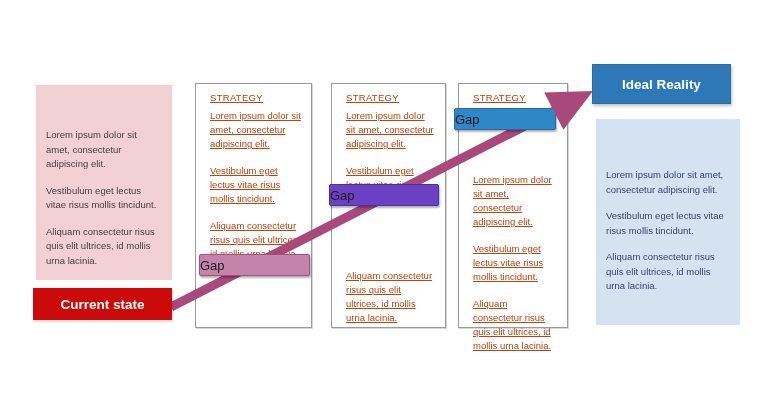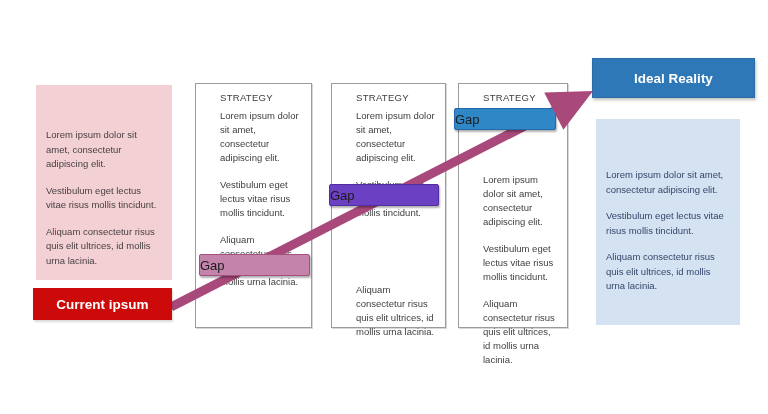--- a/index.html
+++ b/index.html
@@ -34,34 +34,35 @@
     display: flex; align-items: center; justify-content: center;
     color: #ffffff; font-weight: bold; font-size: 13.5px;
     z-index: 5;
   }
   .current-state {
     left: 33px; top: 288px; width: 139px; height: 32px;
     background: #cc0a0a;
     box-shadow: 1px 2px 2px rgba(0,0,0,0.15);
   }
   .ideal-reality {
-    left: 592px; top: 58px; width: 163px; height: 40px;
+    left: 592px; top: 64px; width: 139px; height: 40px;
     background: #2e78b8; border: 1px solid #2a6ba6;
     box-shadow: 1px 2px 3px rgba(0,0,0,0.25);
   }
 
   
   .col {
     top: 83px; height: 245px;
     background: #ffffff;
     border: 1px solid #9b9b9b;
     box-shadow: 1px 1px 0 #d8d8d8;
-    padding: 7px 10px 0 24px;
-    color: #404040;
+    padding: 7px 10px 0 14px;
+    color: #c2410c;
     z-index: 1;
+    text-decoration: underline;
   }
   .col-1 { left: 195px; width: 117px; }
   .col-2 { left: 331px; width: 115px; }
   .col-3 { left: 458px; width: 110px; }
   .col .strategy-title {
     font-size: 9.5px; line-height: 14px; letter-spacing: 0.3px;
   }
   .col p {
     font-size: 9.5px; line-height: 14px;
     margin: 13px 0 0 0;
@@ -95,21 +96,21 @@
 
 <div class="canvas">
 
   <div class="abs panel panel-left">
     <p>Lorem ipsum dolor sit amet, consectetur adipiscing elit.</p>
     <p>Vestibulum eget lectus vitae risus mollis tincidunt.</p>
     <p>Aliquam consectetur risus quis elit ultrices, id mollis urna lacinia.</p>
   </div>
 
   <div class="abs state-box current-state">
-    <span>Current ipsum</span>
+    <span>Current state</span>
   </div>
 
   <div class="abs col col-1">
     <div class="strategy-title">STRATEGY</div>
     <p class="p1">Lorem ipsum dolor sit amet, consectetur adipiscing elit.</p>
     <p class="p2">Vestibulum eget lectus vitae risus mollis tincidunt.</p>
     <p class="p3">Aliquam consectetur risus quis elit ultrices, id mollis urna lacinia.</p>
   </div>
 
   <div class="abs col col-2">

